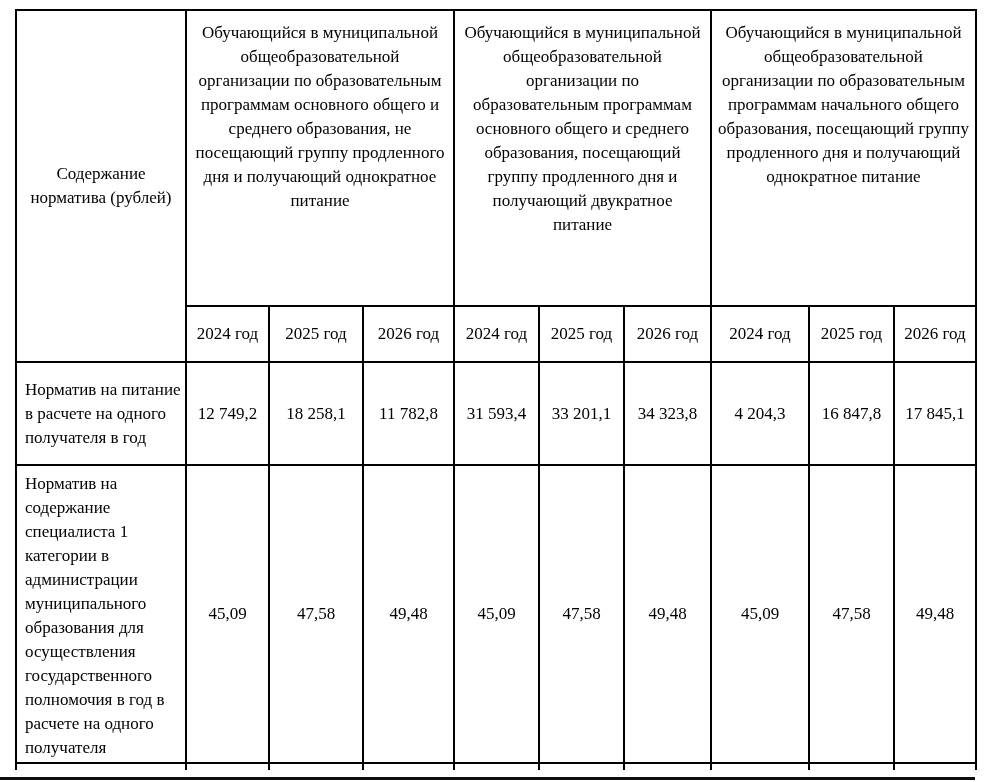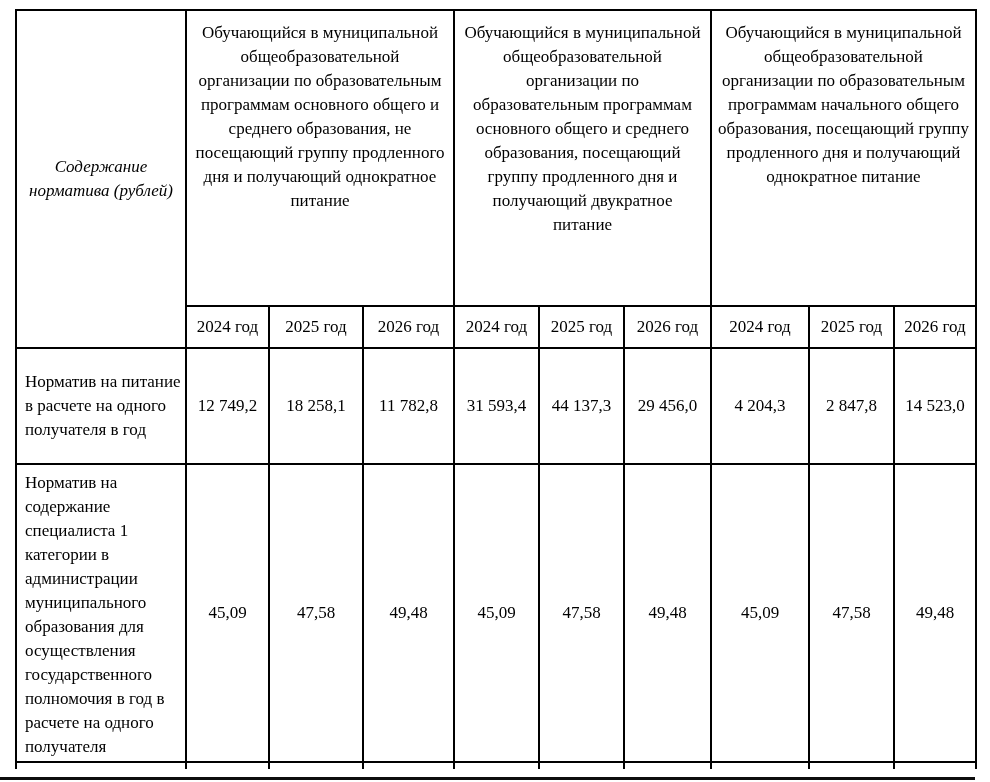--- a/index.html
+++ b/index.html
@@ -29,21 +29,20 @@
   table.norms td {
     border: 2px solid #000000;
     background: #ffffff;
     overflow: hidden;
     margin-left: 43px;
   }
   td.corner {
     text-align: center;
     vertical-align: middle;
     padding: 2px 12px;
-    font-style: italic;
   }
   td.group {
     text-align: center;
     vertical-align: top;
     padding: 10px 6px 4px 6px;
   }
   td.year {
     text-align: center;
     vertical-align: middle;
     padding: 2px 2px;
@@ -92,42 +91,42 @@
         <col style="width:85px">
         <col style="width:82px">
     </colgroup>
     <tbody>
         <tr style="height:296px">
       <td class="corner" rowspan="2">Содержание норматива (рублей)</td>
       <td class="group" colspan="3">Обучающийся в муниципальной общеобразовательной организации по образовательным программам основного общего и среднего образования, не посещающий группу продленного дня и получающий однократное питание</td>
       <td class="group" colspan="3">Обучающийся в муниципальной общеобразовательной организации по образовательным программам основного общего и среднего образования, посещающий группу продленного дня и получающий двукратное питание</td>
       <td class="group" colspan="3">Обучающийся в муниципальной общеобразовательной организации по образовательным программам начального общего образования, посещающий группу продленного дня и получающий однократное питание</td>
     </tr>
-    <tr style="height:42px">
+    <tr style="height:56px">
       <td class="year">2024 год</td>
       <td class="year">2025 год</td>
       <td class="year">2026 год</td>
       <td class="year">2024 год</td>
       <td class="year">2025 год</td>
       <td class="year">2026 год</td>
       <td class="year">2024 год</td>
       <td class="year">2025 год</td>
       <td class="year">2026 год</td>
     </tr>
-    <tr style="height:116px">
+    <tr style="height:103px">
       <td class="rowlabel">Норматив на питание в расчете на одного получателя в год</td>
       <td class="val">12 749,2</td>
       <td class="val">18 258,1</td>
       <td class="val">11 782,8</td>
       <td class="val">31 593,4</td>
-      <td class="val">44 137,3</td>
-      <td class="val">29 456,0</td>
+      <td class="val">33 201,1</td>
+      <td class="val">34 323,8</td>
       <td class="val">4 204,3</td>
-      <td class="val">2 847,8</td>
-      <td class="val">14 523,0</td>
+      <td class="val">16 847,8</td>
+      <td class="val">17 845,1</td>
     </tr>
     <tr style="height:256px">
       <td class="rowlabel top">Норматив на содержание специалиста 1 категории в администрации муниципального образования для осуществления государственного полномочия в год в расчете на одного получателя</td>
       <td class="val">45,09</td>
       <td class="val">47,58</td>
       <td class="val">49,48</td>
       <td class="val">45,09</td>
       <td class="val">47,58</td>
       <td class="val">49,48</td>
       <td class="val">45,09</td>

